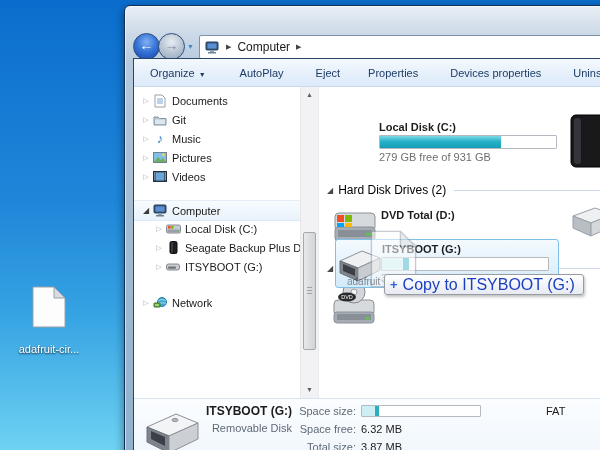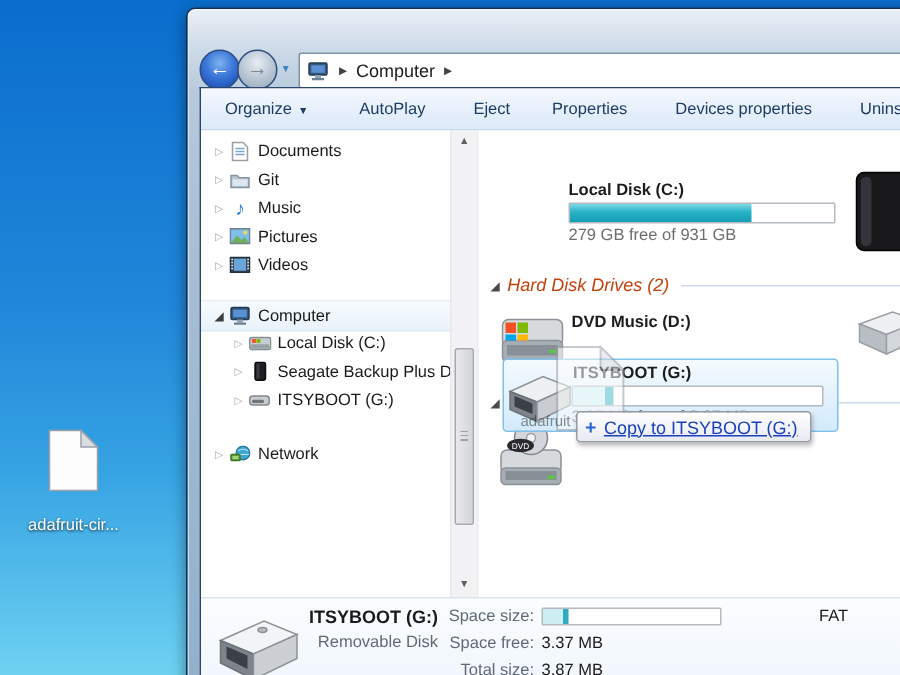--- a/index.html
+++ b/index.html
@@ -53,36 +53,36 @@
   .sb-btn{position:absolute;left:0;right:0;height:16px;text-align:center;font-size:7px;color:#606060;line-height:16px;}
   #sb-thumb{position:absolute;left:2px;right:2px;top:145px;height:116px;border:1px solid #a6a9ad;border-radius:2px;
     background:linear-gradient(90deg,#e8e9eb,#d2d4d7);}
   #sb-thumb .grip{position:absolute;left:3px;right:3px;top:50%;margin-top:-4px;height:7px;
     background:repeating-linear-gradient(180deg,#9fa3a8 0 1px,transparent 1px 3px);}
 
   
   #main{flex:1;position:relative;background:#fff;border-left:1px solid #ececec;overflow:hidden;}
   .grp-hdr{position:absolute;left:8px;right:4px;display:flex;align-items:center;}
   .grp-hdr .garr{font-size:8px;color:#4a4a4a;margin-right:5px;}
-  .grp-hdr .gtxt{font-size:12px;color:#c2410c;white-space:nowrap;font-style:italic;}
+  .grp-hdr .gtxt{font-size:12px;color:#000000;white-space:nowrap;}
   .grp-hdr .grule{flex:1;height:1px;background:#ccd9ea;margin-left:8px;}
   .tile-title{position:absolute;font-size:11px;font-weight:bold;color:#1c1c1c;white-space:nowrap;}
   .tile-sub{position:absolute;font-size:11px;color:#6e6e6e;white-space:nowrap;}
   .pbar{position:absolute;height:12px;border:1px solid #b4bac0;background:#fff;border-radius:1px;overflow:hidden;}
   .pfill{height:100%;background:linear-gradient(180deg,#7fd9e6 0%,#27b2c7 45%,#159db4 100%);}
   .pfill.pale{background:linear-gradient(90deg,#cdeef3 0 78%,#2fadc0 78% 100%);}
   #sel-tile{left:16px;top:152px;width:222px;height:47px;border:1px solid #7fc0e8;border-radius:3px;
     background:linear-gradient(180deg,#f4fafe 0%,#e2f1fc 55%,#d3eafb 100%);}
   .ghost{opacity:.55;}
   #ghost-label{font-size:10px;color:#222;opacity:.5;white-space:nowrap;}
   #drag-tooltip{left:65px;top:187px;height:19px;display:flex;align-items:center;padding:0 8px 0 5px;
     border:1px solid #979ca3;border-radius:3px;background:linear-gradient(180deg,#ffffff,#e8eaf2);
     box-shadow:1px 2px 3px rgba(0,0,0,.25);}
   #drag-tooltip .plus{color:#2a62d8;font-weight:bold;font-size:13px;margin-right:5px;}
-  #drag-tooltip .ttxt{color:#1b3fbf;font-size:12px;white-space:nowrap;text-decoration:underline;}
+  #drag-tooltip .ttxt{color:#1b3fbf;font-size:16px;white-space:nowrap;}
 
   
   #details{height:67px;background:linear-gradient(180deg,#fbfdff,#eef5fc);border-top:1px solid #d7e5f2;position:relative;}
   .d-name{position:absolute;left:66px;top:5px;width:92px;text-align:right;font-size:12px;font-weight:bold;color:#1b1b1b;white-space:nowrap;}
   .d-type{position:absolute;left:66px;top:23px;width:92px;text-align:right;color:#5f6a75;white-space:nowrap;}
   .d-lbl{position:absolute;width:80px;text-align:right;color:#5f6a75;white-space:nowrap;}
   .d-val{position:absolute;color:#1a1a1a;white-space:nowrap;}
 </style>
 </head>
 <body>
@@ -297,21 +297,21 @@
               <rect x="2" y="20" width="40" height="16" rx="4" fill="#d7dadd" stroke="#8c9298"></rect>
               <rect x="2" y="32" width="40" height="11" rx="3" fill="#a7adb4" stroke="#8c9298"></rect>
               <rect x="5" y="34" width="34" height="6" fill="#888f97"></rect>
               <rect x="33" y="37" width="5" height="2.5" fill="#5fc24d"></rect>
               <circle cx="22" cy="12" r="11" fill="#d3d6da" stroke="#84888d"></circle>
               <circle cx="22" cy="12" r="3" fill="#f2f3f5" stroke="#9aa0a6"></circle>
               <ellipse cx="15" cy="17" rx="9" ry="4.5" fill="#2b2b2e"></ellipse>
               <text x="15" y="19" font-size="5.5" fill="#fff" text-anchor="middle" font-family="Liberation Sans, sans-serif">DVD</text>
             </svg>
           </div>
-          <div class="tile-title" style="left:62px;top:122px">DVD Music (D:)</div>
+          <div class="tile-title" style="left:62px;top:122px">DVD Total (D:)</div>
 
           <div class="abs" style="left:246px;top:117px">
             <svg width="50" height="42" viewBox="0 0 50 42">
               <path d="M8 12 L30 4 L48 10 L26 19 z" fill="#eef0f2" stroke="#9aa0a6"></path>
               <path d="M8 12 L26 19 L26 32 L8 24 z" fill="#b9bec4" stroke="#9aa0a6"></path>
               <path d="M26 19 L48 10 L48 22 L26 32 z" fill="#d4d8dc" stroke="#9aa0a6"></path>
             </svg>
           </div>
 
           <div class="abs" id="sel-tile"></div>
@@ -355,21 +355,21 @@
           </svg>
         </div>
         <div class="d-name">ITSYBOOT (G:)</div>
         <div class="d-type">Removable Disk</div>
 
         <div class="d-lbl" style="left:142px;top:6px">Space size:</div>
         <div class="pbar" style="left:227px;top:6px;width:118px;height:10px">
           <div class="pfill pale" style="width: 14%;"></div>
         </div>
         <div class="d-lbl" style="left:142px;top:24px">Space free:</div>
-        <div class="d-val" style="left:227px;top:24px">3.37 MB</div>
+        <div class="d-val" style="left:227px;top:24px">6.32 MB</div>
         <div class="d-lbl" style="left:142px;top:42px">Total size:</div>
         <div class="d-val" style="left:227px;top:42px">3.87 MB</div>
 
         <div class="d-val" style="left:412px;top:6px">FAT</div>
       </div>
     </div>
   </div>
 </div>
 
 </body></html>

